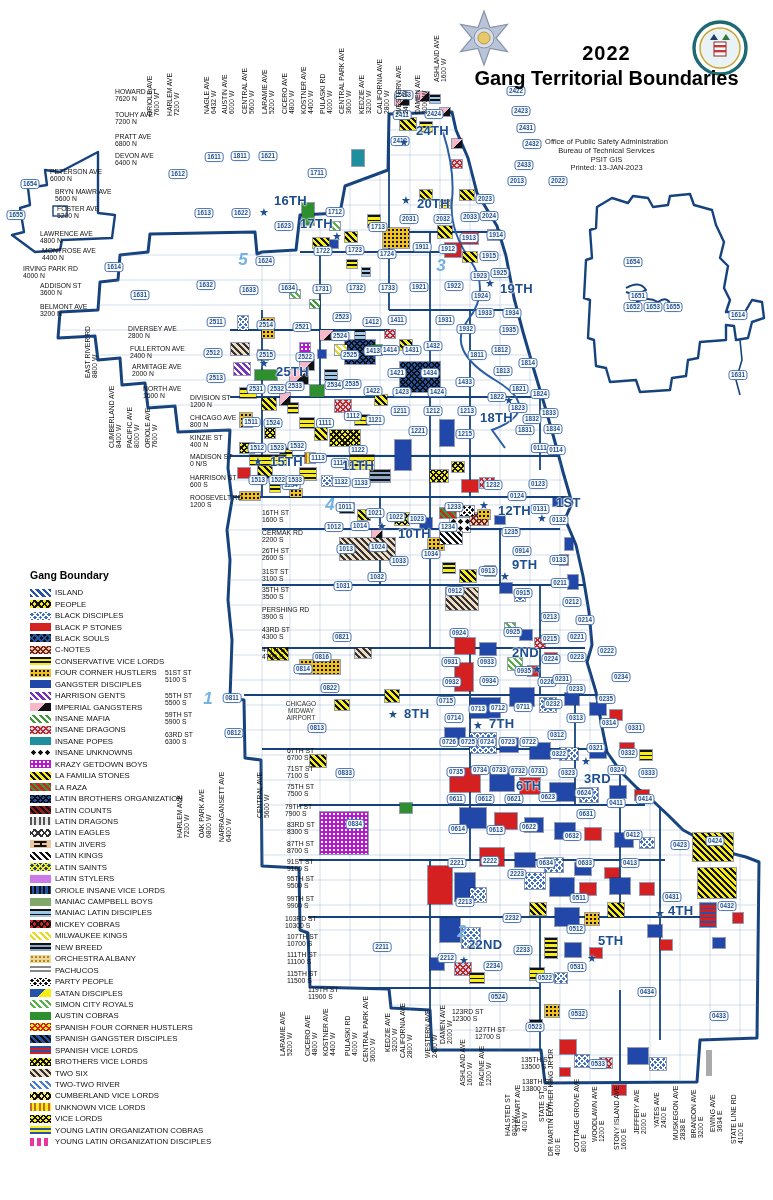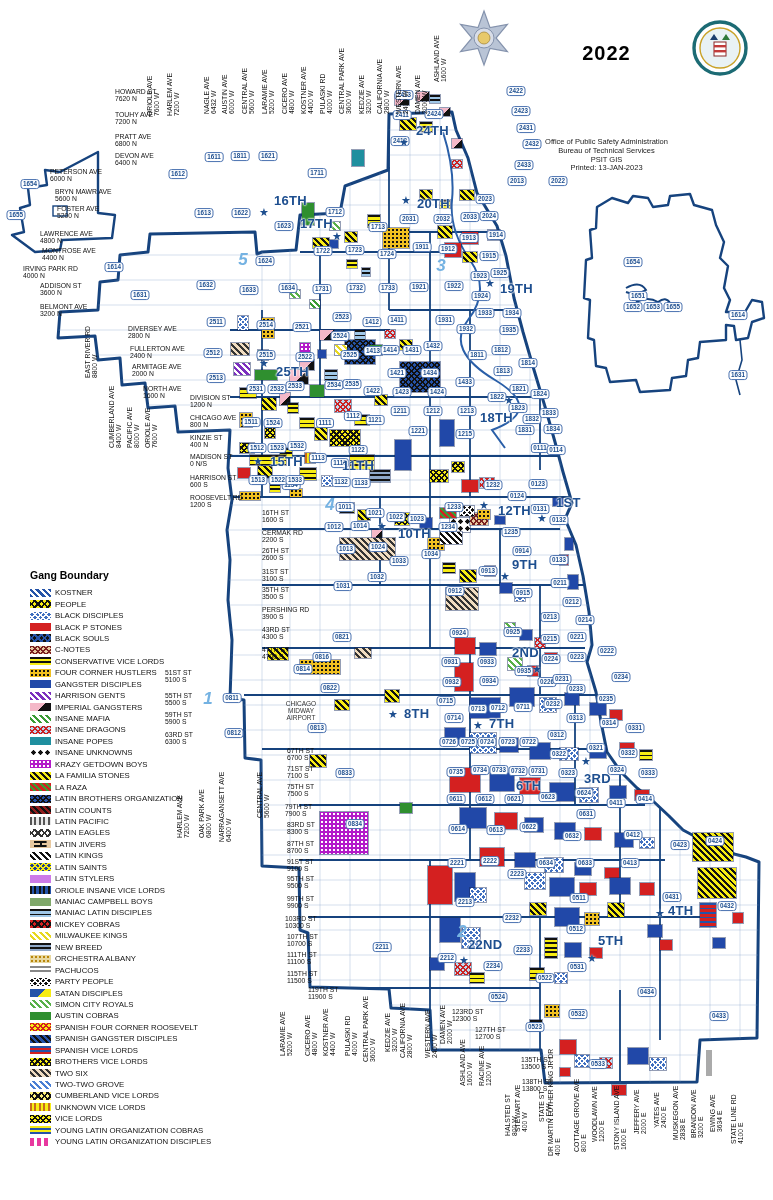--- a/index.html
+++ b/index.html
@@ -1050,35 +1050,36 @@
       <circle cx="28" cy="28" r="26" fill="#ffffff" stroke="#1c6b74" stroke-width="3.4"></circle>
       <circle cx="28" cy="28" r="20" fill="#e9f2f4" stroke="#c9a227" stroke-width="1.4"></circle>
       <rect x="22" y="22" width="12" height="14" fill="#ffffff" stroke="#8a2626" stroke-width="1"></rect>
       <rect x="22" y="25" width="12" height="2.4" fill="#c23b3b"></rect>
       <rect x="22" y="30" width="12" height="2.4" fill="#c23b3b"></rect>
       <path d="M 18,20 L 22,14 L 26,20 Z" fill="#1c3f6e"></path>
       <path d="M 30,20 L 34,14 L 38,20 Z" fill="#2f7a3a"></path>
     </svg>
     <div id="title-block">
       <div id="title-year">2022</div>
+      <div id="title-main">Gang Territorial Boundaries</div>
     </div>
     <div id="org-block">
       <div>Office of Public Safety Administration</div>
       <div>Bureau of Technical Services</div>
       <div>PSIT GIS</div>
       <div>Printed: 13-JAN-2023</div>
     </div>
   </div>
 
   <div id="legend">
     <div id="legend-title">Gang Boundary</div>
     <div id="legend-entries">
         <div class="lrow">
           <span class="lswatch" style="background: repeating-linear-gradient(45deg, rgb(37, 83, 168) 0px, rgb(37, 83, 168) 2.5px, rgb(255, 255, 255) 2.5px, rgb(255, 255, 255) 4.5px);"></span>
-          <span class="llabel">KOSTNER</span>
+          <span class="llabel">ISLAND</span>
         </div>
         <div class="lrow">
           <span class="lswatch" style="background-color: rgb(247, 236, 19); background-image: repeating-linear-gradient(45deg, transparent 0px, transparent 3px, rgb(17, 17, 17) 3px, rgb(17, 17, 17) 4.6px), repeating-linear-gradient(135deg, transparent 0px, transparent 3px, rgb(17, 17, 17) 3px, rgb(17, 17, 17) 4.6px);"></span>
           <span class="llabel">PEOPLE</span>
         </div>
         <div class="lrow">
           <span class="lswatch" style="background-color: rgb(63, 111, 192); background-image: repeating-linear-gradient(45deg, transparent 0px, transparent 2.5px, rgb(255, 255, 255) 2.5px, rgb(255, 255, 255) 4px), repeating-linear-gradient(-45deg, transparent 0px, transparent 2.5px, rgb(255, 255, 255) 2.5px, rgb(255, 255, 255) 4px);"></span>
           <span class="llabel">BLACK DISCIPLES</span>
         </div>
         <div class="lrow">
@@ -1144,21 +1145,21 @@
         <div class="lrow">
           <span class="lswatch" style="background-color: rgb(37, 83, 168); background-image: repeating-linear-gradient(45deg, transparent 0px, transparent 2.5px, rgb(17, 17, 17) 2.5px, rgb(17, 17, 17) 4px), repeating-linear-gradient(-45deg, transparent 0px, transparent 2.5px, rgb(17, 17, 17) 2.5px, rgb(17, 17, 17) 4px);"></span>
           <span class="llabel">LATIN BROTHERS ORGANIZATION</span>
         </div>
         <div class="lrow">
           <span class="lswatch" style="background: repeating-linear-gradient(45deg, rgb(143, 29, 29) 0px, rgb(143, 29, 29) 2.5px, rgb(17, 17, 17) 2.5px, rgb(17, 17, 17) 4.5px);"></span>
           <span class="llabel">LATIN COUNTS</span>
         </div>
         <div class="lrow">
           <span class="lswatch" style="background: repeating-linear-gradient(90deg, rgb(85, 85, 85) 0px, rgb(85, 85, 85) 1.6px, rgb(232, 232, 232) 1.6px, rgb(232, 232, 232) 4.5px);"></span>
-          <span class="llabel">LATIN PACIFIC</span>
+          <span class="llabel">LATIN DRAGONS</span>
         </div>
         <div class="lrow">
           <span class="lswatch" style="background-color: rgb(255, 255, 255); background-image: repeating-linear-gradient(45deg, transparent 0px, transparent 3px, rgb(51, 51, 51) 3px, rgb(51, 51, 51) 4.6px), repeating-linear-gradient(135deg, transparent 0px, transparent 3px, rgb(51, 51, 51) 3px, rgb(51, 51, 51) 4.6px);"></span>
           <span class="llabel">LATIN EAGLES</span>
         </div>
         <div class="lrow">
           <span class="lswatch" style="background-color: rgb(232, 201, 160); background-image: linear-gradient(rgb(17, 17, 17), rgb(17, 17, 17)), linear-gradient(rgb(17, 17, 17), rgb(17, 17, 17)), linear-gradient(rgb(17, 17, 17), rgb(17, 17, 17)); background-size: 2px 60%, 60% 2px, 60% 2px; background-position: center center, center 15%, center 85%; background-repeat: no-repeat;"></span>
           <span class="llabel">LATIN JIVERS</span>
         </div>
         <div class="lrow">
@@ -1216,41 +1217,41 @@
         <div class="lrow">
           <span class="lswatch" style="background: repeating-linear-gradient(45deg, rgb(255, 255, 255) 0px, rgb(255, 255, 255) 2.5px, rgb(88, 176, 72) 2.5px, rgb(88, 176, 72) 4.5px);"></span>
           <span class="llabel">SIMON CITY ROYALS</span>
         </div>
         <div class="lrow">
           <span class="lswatch" style="background: rgb(47, 143, 47);"></span>
           <span class="llabel">AUSTIN COBRAS</span>
         </div>
         <div class="lrow">
           <span class="lswatch" style="background-color: rgb(247, 236, 19); background-image: repeating-linear-gradient(45deg, transparent 0px, transparent 2.5px, rgb(212, 32, 32) 2.5px, rgb(212, 32, 32) 4px), repeating-linear-gradient(-45deg, transparent 0px, transparent 2.5px, rgb(212, 32, 32) 2.5px, rgb(212, 32, 32) 4px);"></span>
-          <span class="llabel">SPANISH FOUR CORNER ROOSEVELT</span>
+          <span class="llabel">SPANISH FOUR CORNER HUSTLERS</span>
         </div>
         <div class="lrow">
           <span class="lswatch" style="background: repeating-linear-gradient(45deg, rgb(37, 83, 168) 0px, rgb(37, 83, 168) 2.5px, rgb(17, 17, 17) 2.5px, rgb(17, 17, 17) 4.5px);"></span>
           <span class="llabel">SPANISH GANGSTER DISCIPLES</span>
         </div>
         <div class="lrow">
           <span class="lswatch" style="background: repeating-linear-gradient(rgb(37, 83, 168) 0px, rgb(37, 83, 168) 1.6px, rgb(212, 32, 32) 1.6px, rgb(212, 32, 32) 4.5px);"></span>
           <span class="llabel">SPANISH VICE LORDS</span>
         </div>
         <div class="lrow">
           <span class="lswatch" style="background-color: rgb(247, 236, 19); background-image: repeating-linear-gradient(45deg, rgb(17, 17, 17) 0px, rgb(17, 17, 17) 1.6px, transparent 1.6px, transparent 4px), repeating-linear-gradient(-45deg, rgb(17, 17, 17) 0px, rgb(17, 17, 17) 1.6px, transparent 1.6px, transparent 4px);"></span>
           <span class="llabel">BROTHERS VICE LORDS</span>
         </div>
         <div class="lrow">
           <span class="lswatch" style="background: repeating-linear-gradient(45deg, rgb(240, 220, 192) 0px, rgb(240, 220, 192) 2.5px, rgb(51, 51, 51) 2.5px, rgb(51, 51, 51) 4.5px);"></span>
           <span class="llabel">TWO SIX</span>
         </div>
         <div class="lrow">
           <span class="lswatch" style="background: repeating-linear-gradient(45deg, rgb(255, 255, 255) 0px, rgb(255, 255, 255) 2.5px, rgb(74, 127, 212) 2.5px, rgb(74, 127, 212) 4.5px);"></span>
-          <span class="llabel">TWO-TWO GROVE</span>
+          <span class="llabel">TWO-TWO RIVER</span>
         </div>
         <div class="lrow">
           <span class="lswatch" style="background-color: rgb(253, 240, 122); background-image: repeating-linear-gradient(45deg, transparent 0px, transparent 3px, rgb(17, 17, 17) 3px, rgb(17, 17, 17) 4.6px), repeating-linear-gradient(135deg, transparent 0px, transparent 3px, rgb(17, 17, 17) 3px, rgb(17, 17, 17) 4.6px);"></span>
           <span class="llabel">CUMBERLAND VICE LORDS</span>
         </div>
         <div class="lrow">
           <span class="lswatch" style="background: repeating-linear-gradient(90deg, rgb(200, 106, 31) 0px, rgb(200, 106, 31) 1.6px, rgb(247, 236, 19) 1.6px, rgb(247, 236, 19) 4.5px);"></span>
           <span class="llabel">UNKNOWN VICE LORDS</span>
         </div>
         <div class="lrow">

